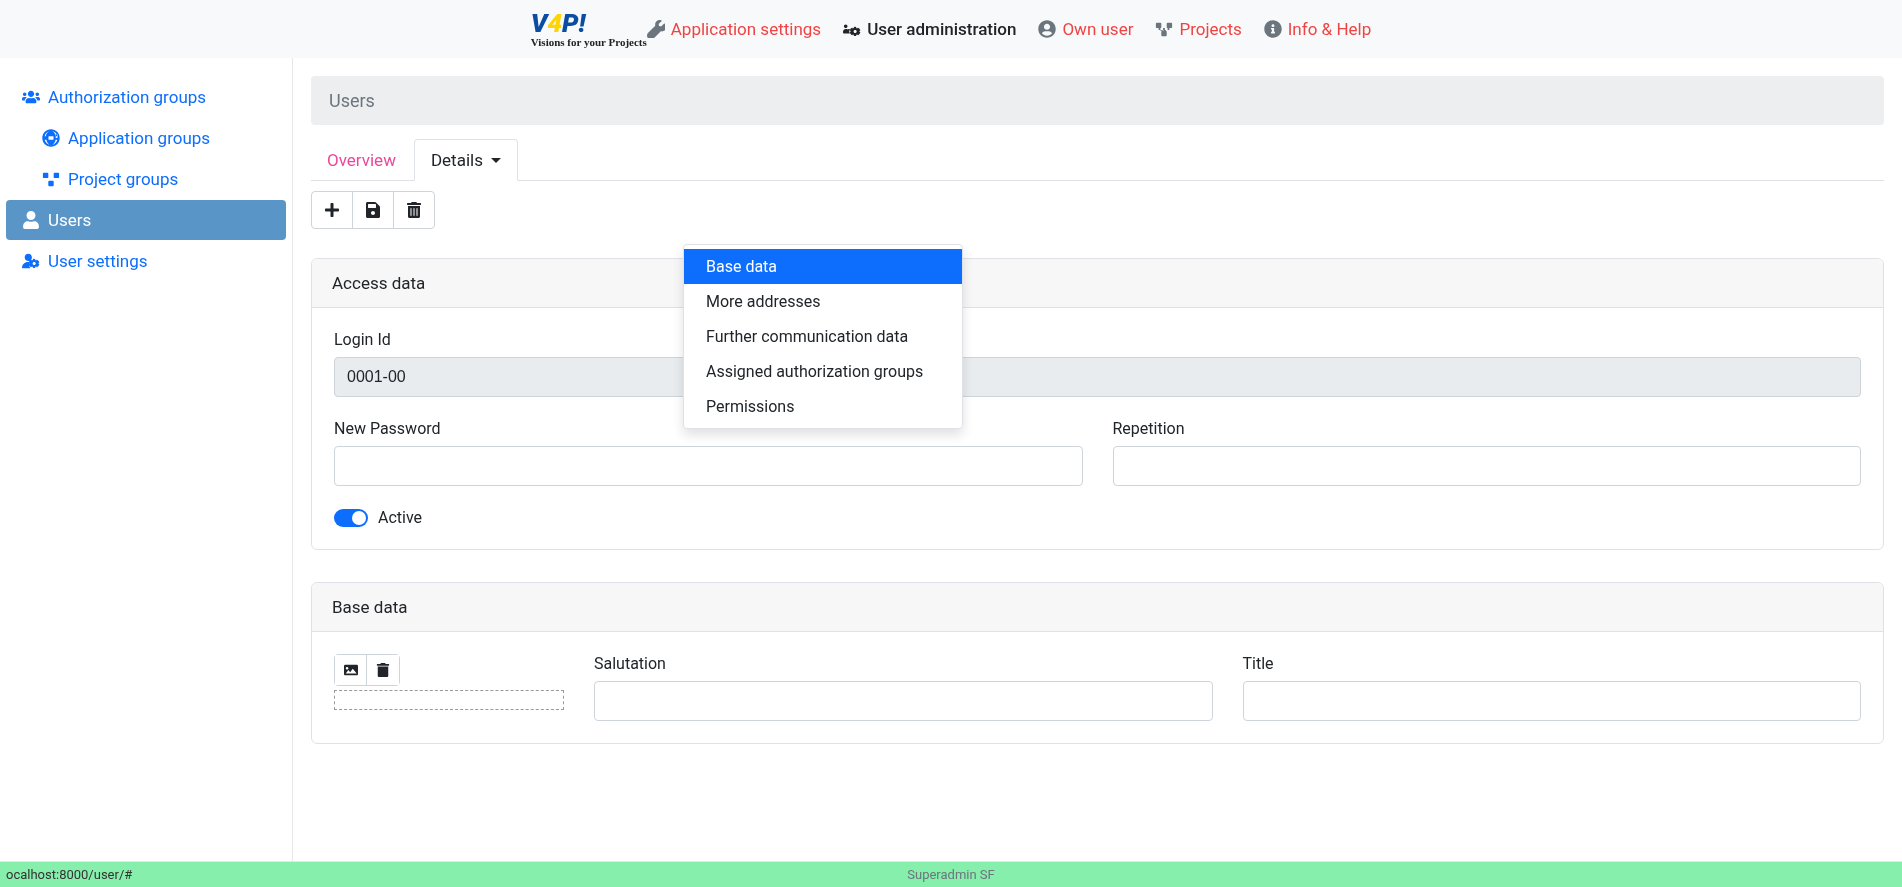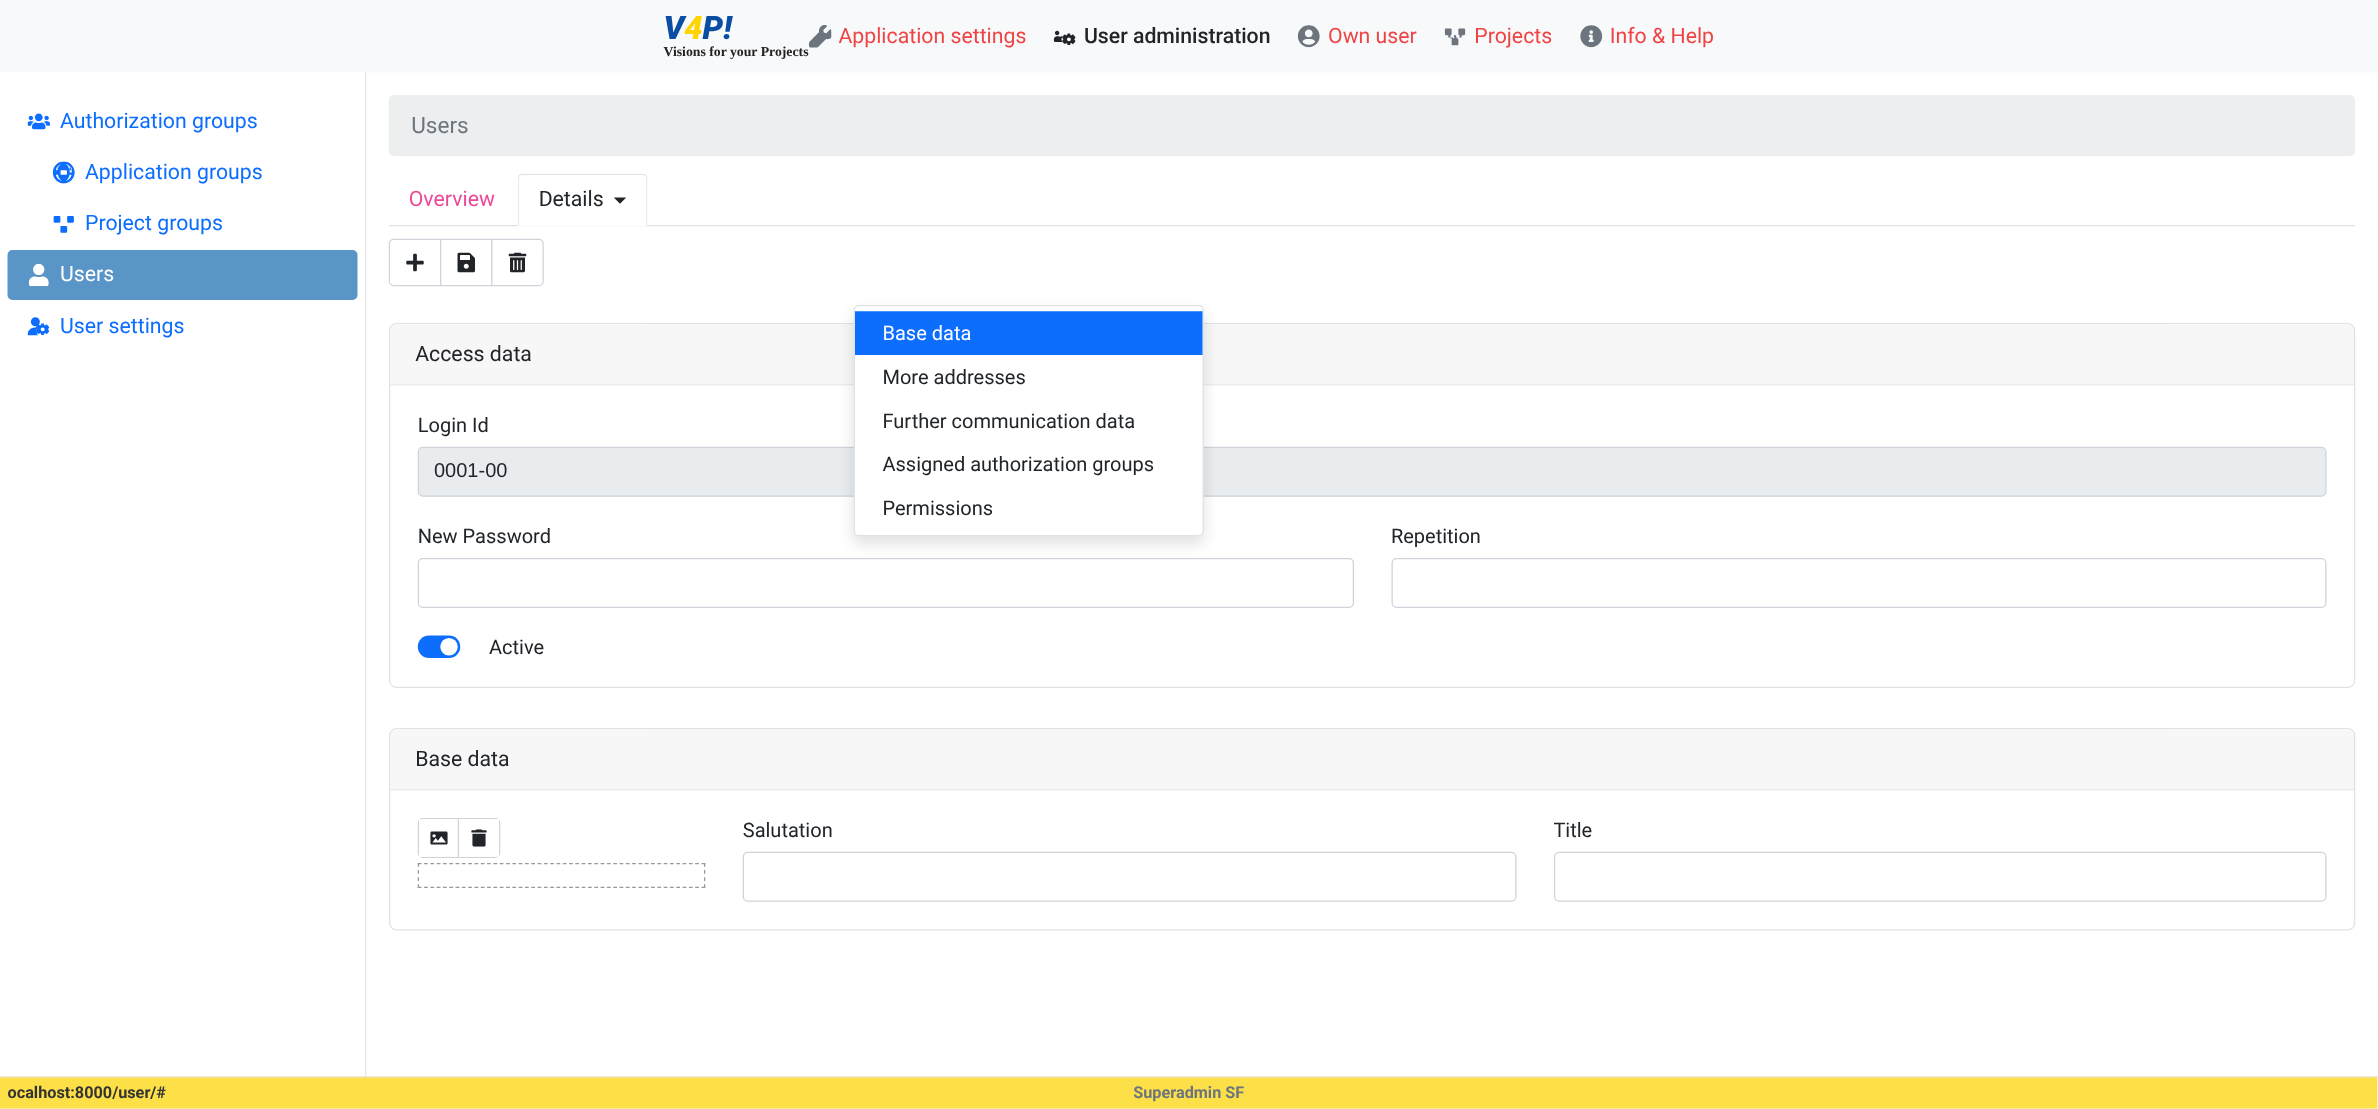--- a/index.html
+++ b/index.html
@@ -199,22 +199,22 @@
   font-size: 16px;
   background: #fff;
   color: #212529;
 }
 .form-control[readonly] {
   background: #e9ecef;
   color: #212529;
 }
 .switch-row {
   display: flex;
-  align-items: flex-start;
-  gap: 23px;
+  align-items: center;
+  gap: 10px;
 }
 .switch {
   width: 34px;
   height: 18px;
   background: #0d6efd;
   border-radius: 10px;
   position: relative;
   cursor: pointer;
 }
 .switch::after {
@@ -272,23 +272,22 @@
   height: 20px;
   border: 1px dashed #999;
 }
 .footer {
   height: 26px;
   font-size: 13px;
   display: flex;
   align-items: center;
   padding: 0 6px;
   border-top: 1px solid #e7e7e7;
-  background: #fde047;
+  background: #86efac;
   position: relative;
-  font-weight: bold;
 }
 .footer .status-url {
   color: #333;
 }
 .footer .status-user {
   position: absolute;
   left: 50%;
   transform: translateX(-50%);
   color: #6c757d;
 }

